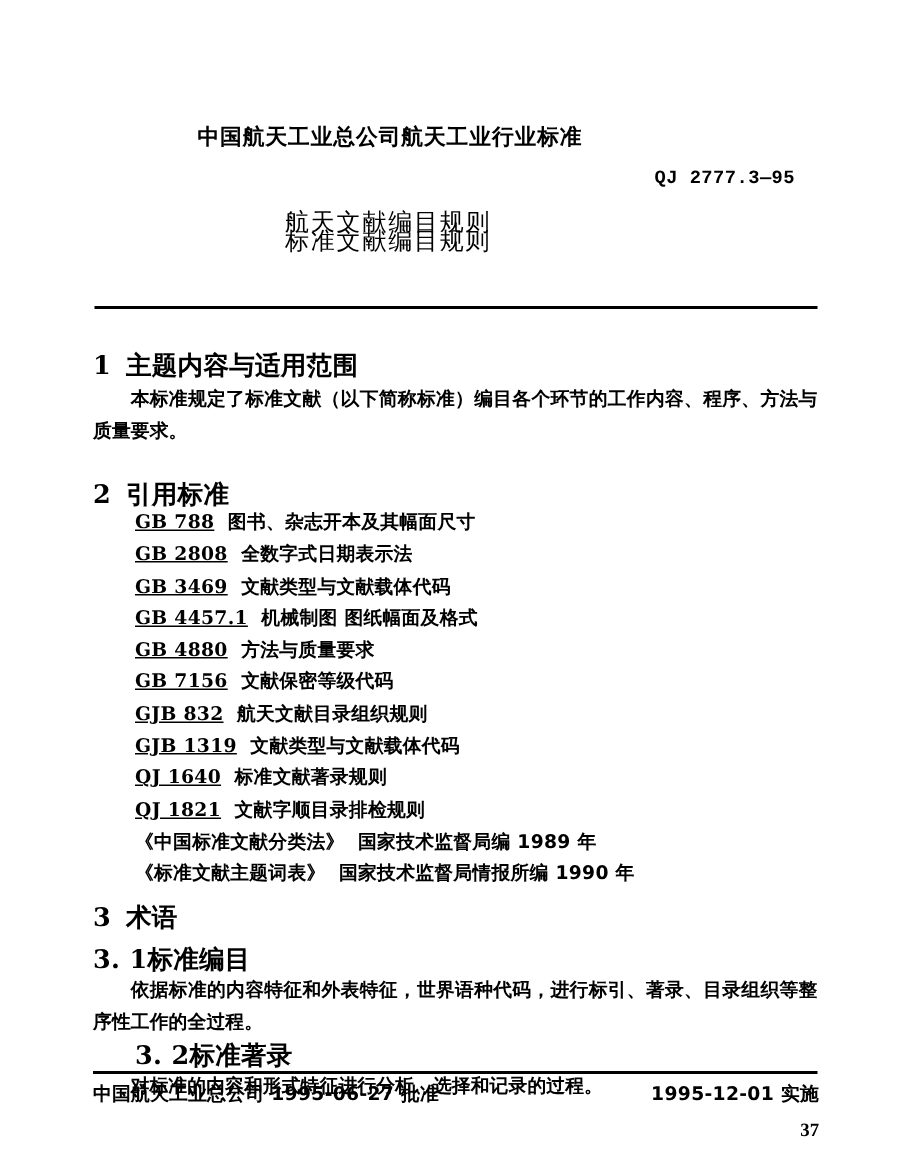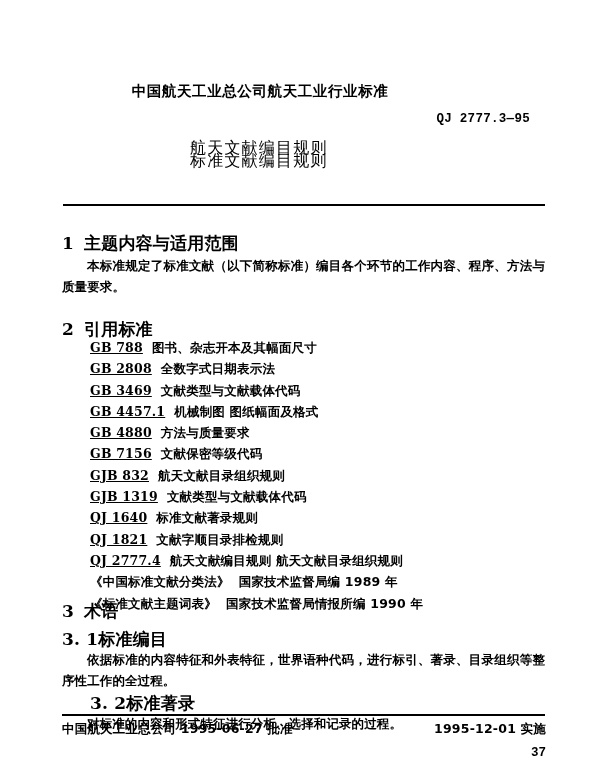--- a/index.html
+++ b/index.html
@@ -143,21 +143,21 @@
     font-weight: bold;
     white-space: nowrap;
     letter-spacing: 0.2px;
   }
   .page-number {
     position: absolute;
     right: 54px;
     top: 746px;
     font-size: 12.5px;
     font-weight: bold;
-    font-family: Liberation Mono, monospace;
+    font-family: Liberation Serif, serif;
   }
 </style>
 </head>
 <body>
 
 <div class="page">
 
   <div class="issuer-line">中国航天工业总公司航天工业行业标准</div>
 
   <div class="std-number">QJ  2777.3—95</div>
@@ -185,21 +185,20 @@
     <div class="ref-item"><span class="ref-code">GB  788</span><span class="ref-gap1"></span><span>图书、杂志开本及其幅面尺寸</span></div>
     <div class="ref-item"><span class="ref-code">GB  2808</span><span class="ref-gap1"></span><span>全数字式日期表示法</span></div>
     <div class="ref-item"><span class="ref-code">GB  3469</span><span class="ref-gap1"></span><span>文献类型与文献载体代码</span></div>
     <div class="ref-item"><span class="ref-code">GB  4457.1</span><span class="ref-gap1"></span><span>机械制图   图纸幅面及格式</span></div>
     <div class="ref-item"><span class="ref-code">GB  4880</span><span class="ref-gap1"></span><span>方法与质量要求</span></div>
     <div class="ref-item"><span class="ref-code">GB  7156</span><span class="ref-gap1"></span><span>文献保密等级代码</span></div>
     <div class="ref-item"><span class="ref-code">GJB  832</span><span class="ref-gap1"></span><span>航天文献目录组织规则</span></div>
     <div class="ref-item"><span class="ref-code">GJB  1319</span><span class="ref-gap1"></span><span>文献类型与文献载体代码</span></div>
     <div class="ref-item"><span class="ref-code">QJ  1640</span><span class="ref-gap1"></span><span>标准文献著录规则</span></div>
     <div class="ref-item"><span class="ref-code">QJ  1821</span><span class="ref-gap1"></span><span>文献字顺目录排检规则</span></div>
-    <div class="ref-item"><span class="ref-code">QJ  2777.4</span><span class="ref-gap1"></span><span>航天文献编目规则   航天文献目录组织规则</span></div>
     <div class="ref-item"><span>《中国标准文献分类法》</span><span class="ref-gap2"></span><span>国家技术监督局编   1989 年</span></div>
     <div class="ref-item"><span>《标准文献主题词表》</span><span class="ref-gap2"></span><span>国家技术监督局情报所编   1990 年</span></div>
   </div>
 
   <div class="sec-head" style="top:600px;">
     <span class="sec-num">3</span><span>术语</span>
   </div>
 
   <div class="sec-head" style="top:628px;">
     <span class="sec-num wide">3. 1</span><span>标准编目</span>

